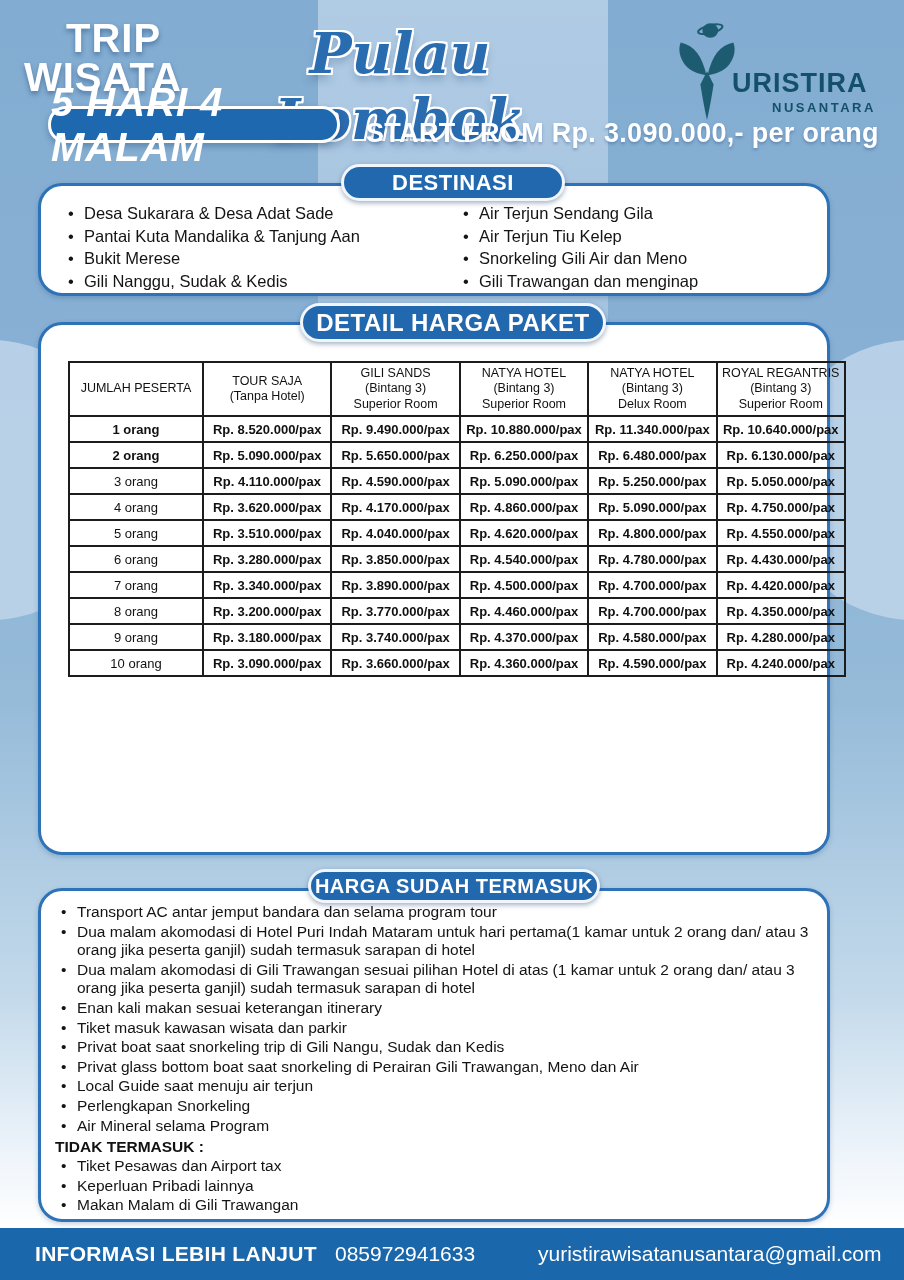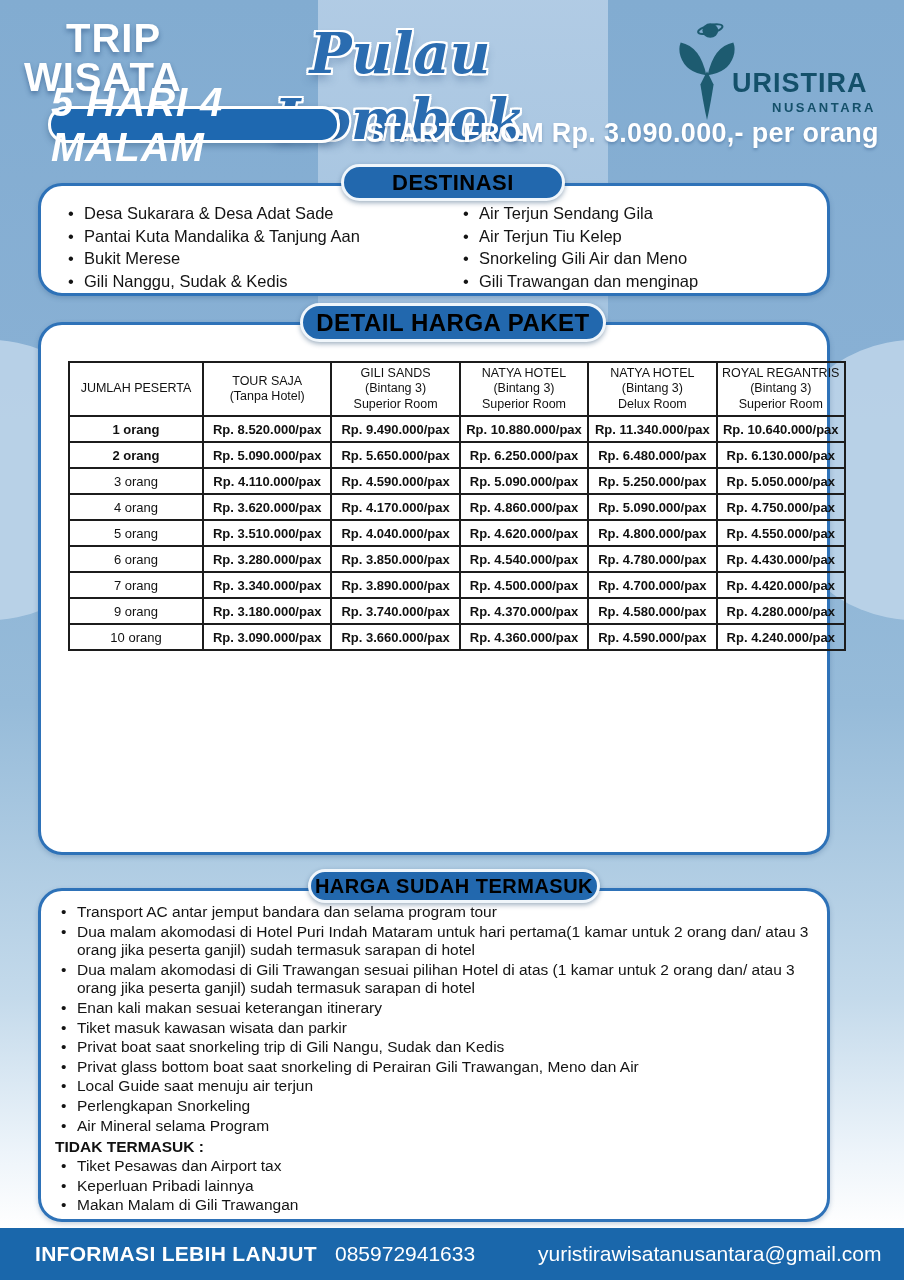--- a/index.html
+++ b/index.html
@@ -33,21 +33,21 @@
             box-sizing:border-box;box-shadow:0 3px 6px rgba(20,60,100,.35);font-style:italic;}
   .startfrom{position:absolute;left:366px;top:118px;font-size:27px;font-weight:bold;color:#fff;
              text-shadow:0 2px 3px rgba(30,70,120,.35);letter-spacing:.3px;}
 
   
   .panel{position:absolute;left:38px;width:792px;background:#fff;border:3px solid #2e72b8;
          border-radius:24px;box-sizing:border-box;box-shadow:0 2px 5px rgba(30,70,120,.25);}
   .panel-dest{top:183px;height:113px;}
   .panel-table{top:322px;height:533px;}
   .panel-incl{top:888px;height:334px;}
-  .pill{position:absolute;background:#2268ae;color:#000000;border:3px solid #f0f6fb;border-radius:22px;
+  .pill{position:absolute;background:#2268ae;color:#ffffff;border:3px solid #f0f6fb;border-radius:22px;
         font-weight:bold;text-align:center;display:flex;align-items:center;justify-content:center;
         letter-spacing:.5px;box-shadow:0 2px 5px rgba(20,60,100,.4);z-index:6;box-sizing:border-box;}
   .pill-dest{left:341px;top:164px;width:224px;height:37px;font-size:22px;}
   .pill-detail{left:300px;top:303px;width:306px;height:39px;font-size:24px;}
   .pill-incl{left:308px;top:869px;width:292px;height:34px;font-size:20px;}
 
   
   .dest-cols{position:absolute;left:27px;top:16px;display:flex;width:740px;}
   .dest-col{width:395px;} .dest-col.right{width:345px;}
   .blist{list-style:none;margin:0;padding:0;}
@@ -245,20 +245,28 @@
       </tr>
       <tr class="data">
         <td class="lbl">7 orang</td>
         <td class="price">Rp. 3.340.000/pax</td>
         <td class="price">Rp. 3.890.000/pax</td>
         <td class="price">Rp. 4.500.000/pax</td>
         <td class="price">Rp. 4.700.000/pax</td>
         <td class="price">Rp. 4.420.000/pax</td>
       </tr>
       <tr class="data">
+        <td class="lbl">8 orang</td>
+        <td class="price">Rp. 3.200.000/pax</td>
+        <td class="price">Rp. 3.770.000/pax</td>
+        <td class="price">Rp. 4.460.000/pax</td>
+        <td class="price">Rp. 4.700.000/pax</td>
+        <td class="price">Rp. 4.350.000/pax</td>
+      </tr>
+      <tr class="data">
         <td class="lbl">9 orang</td>
         <td class="price">Rp. 3.180.000/pax</td>
         <td class="price">Rp. 3.740.000/pax</td>
         <td class="price">Rp. 4.370.000/pax</td>
         <td class="price">Rp. 4.580.000/pax</td>
         <td class="price">Rp. 4.280.000/pax</td>
       </tr>
       <tr class="data">
         <td class="lbl">10 orang</td>
         <td class="price">Rp. 3.090.000/pax</td>

